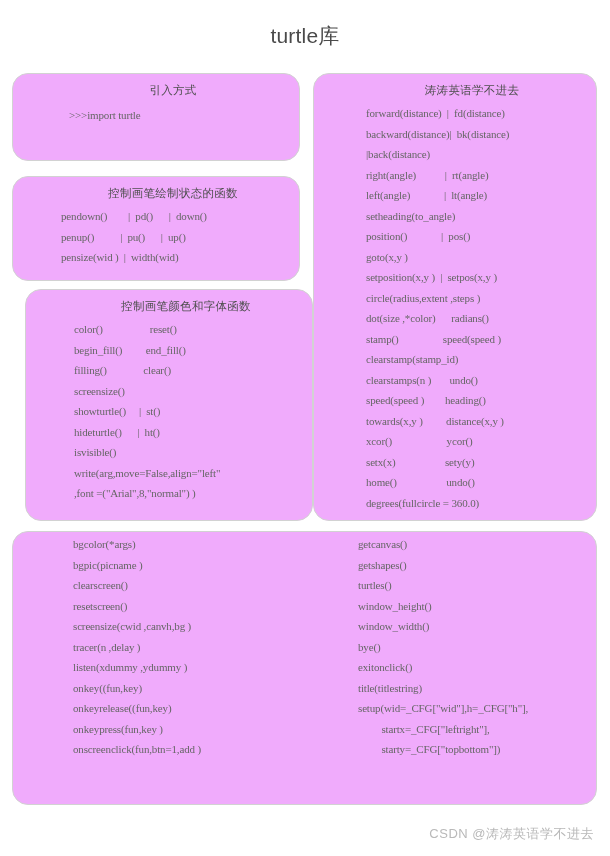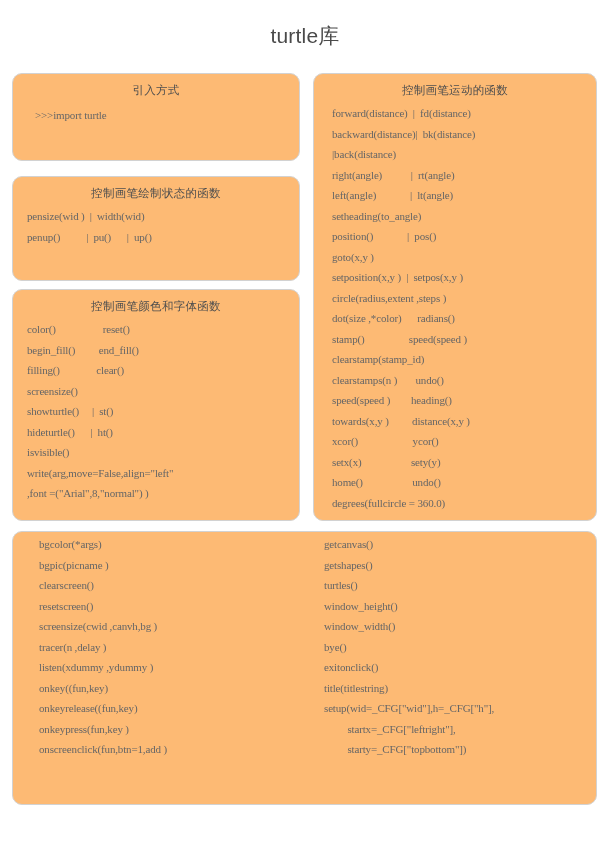--- a/index.html
+++ b/index.html
@@ -30,24 +30,25 @@
     text-align: center;
     font-size: 21px;
     color: #4a4a4a;
     font-family: "Liberation Sans", sans-serif;
     letter-spacing: 0.2px;
   }
 
   
   .card {
     position: absolute;
-    background: #fdba74;
+    background: #f0abfc;
     border: 1px solid #d2d2d2;
-    border-radius: 10px;
+    border-radius: 16px;
     box-sizing: border-box;
+    padding-left: 34px;
   }
 
   .card-title {
     text-align: center;
     font-size: 11.5px;
     color: #4e4e4e;
     font-family: "Liberation Sans", sans-serif;
     font-weight: 400;
     margin-top: 9px;
     margin-bottom: 5px;
@@ -71,21 +72,21 @@
   
   #card-import { left: 12px; top: 73px; width: 288px; height: 88px; }
   #card-import .rows { padding-left: 22px; }
   #card-import .row { line-height: 24px; }
 
   
   #card-penstate { left: 12px; top: 176px; width: 288px; height: 105px; }
   #card-penstate .rows { padding-left: 14px; }
 
   
-  #card-pencolor { left: 12px; top: 289px; width: 288px; height: 232px; }
+  #card-pencolor { left: 25px; top: 289px; width: 288px; height: 232px; }
   #card-pencolor .rows { padding-left: 14px; }
 
   
   #card-motion { left: 313px; top: 73px; width: 284px; height: 448px; }
   #card-motion .rows { padding-left: 18px; }
 
   
   #card-screen { left: 12px; top: 531px; width: 585px; height: 274px; }
   #card-screen .screen-cols {
     display: flex;
@@ -116,34 +117,35 @@
 
   <div class="page-title">turtle库</div>
 
   <div class="card" id="card-import">
     <div class="card-title">引入方式</div>
     <div class="rows"><span class="row">&gt;&gt;&gt;import turtle</span></div>
   </div>
 
   <div class="card" id="card-penstate">
     <div class="card-title">控制画笔绘制状态的函数</div>
-    <div class="rows"><span class="row">pensize(wid )  |  width(wid)</span><span class="row">penup()          |  pu()      |  up()</span></div>
+    <div class="rows"><span class="row">pendown()        |  pd()      |  down()</span><span class="row">penup()          |  pu()      |  up()</span><span class="row">pensize(wid )  |  width(wid)</span></div>
   </div>
 
   <div class="card" id="card-pencolor">
     <div class="card-title">控制画笔颜色和字体函数</div>
     <div class="rows"><span class="row">color()                  reset()</span><span class="row">begin_fill()         end_fill()</span><span class="row">filling()              clear()</span><span class="row">screensize()</span><span class="row">showturtle()     |  st()</span><span class="row">hideturtle()      |  ht()</span><span class="row">isvisible()</span><span class="row">write(arg,move=False,align="left"</span><span class="row">,font =("Arial",8,"normal") )</span></div>
   </div>
 
   <div class="card" id="card-motion">
-    <div class="card-title">控制画笔运动的函数</div>
+    <div class="card-title">涛涛英语学不进去</div>
     <div class="rows"><span class="row">forward(distance)  |  fd(distance)</span><span class="row">backward(distance)|  bk(distance)</span><span class="row">|back(distance)</span><span class="row">right(angle)           |  rt(angle)</span><span class="row">left(angle)             |  lt(angle)</span><span class="row">setheading(to_angle)</span><span class="row">position()             |  pos()</span><span class="row">goto(x,y )</span><span class="row">setposition(x,y )  |  setpos(x,y )</span><span class="row">circle(radius,extent ,steps )</span><span class="row">dot(size ,*color)      radians()</span><span class="row">stamp()                 speed(speed )</span><span class="row">clearstamp(stamp_id)</span><span class="row">clearstamps(n )       undo()</span><span class="row">speed(speed )        heading()</span><span class="row">towards(x,y )         distance(x,y )</span><span class="row">xcor()                     ycor()</span><span class="row">setx(x)                   sety(y)</span><span class="row">home()                   undo()</span><span class="row">degrees(fullcircle = 360.0)</span></div>
   </div>
 
   <div class="card" id="card-screen">
     <div class="screen-cols">
       <div class="rows col-left"><span class="row">bgcolor(*args)</span><span class="row">bgpic(picname )</span><span class="row">clearscreen()</span><span class="row">resetscreen()</span><span class="row">screensize(cwid ,canvh,bg )</span><span class="row">tracer(n ,delay )</span><span class="row">listen(xdummy ,ydummy )</span><span class="row">onkey((fun,key)</span><span class="row">onkeyrelease((fun,key)</span><span class="row">onkeypress(fun,key )</span><span class="row">onscreenclick(fun,btn=1,add )</span></div>
       <div class="rows col-right"><span class="row">getcanvas()</span><span class="row">getshapes()</span><span class="row">turtles()</span><span class="row">window_height()</span><span class="row">window_width()</span><span class="row">bye()</span><span class="row">exitonclick()</span><span class="row">title(titlestring)</span><span class="row">setup(wid=_CFG["wid"],h=_CFG["h"],</span><span class="row">         startx=_CFG["leftright"],</span><span class="row">         starty=_CFG["topbottom"])</span></div>
     </div>
   </div>
 
+  <div class="watermark">CSDN @涛涛英语学不进去</div>
 
 </div>
 
 </body></html>

